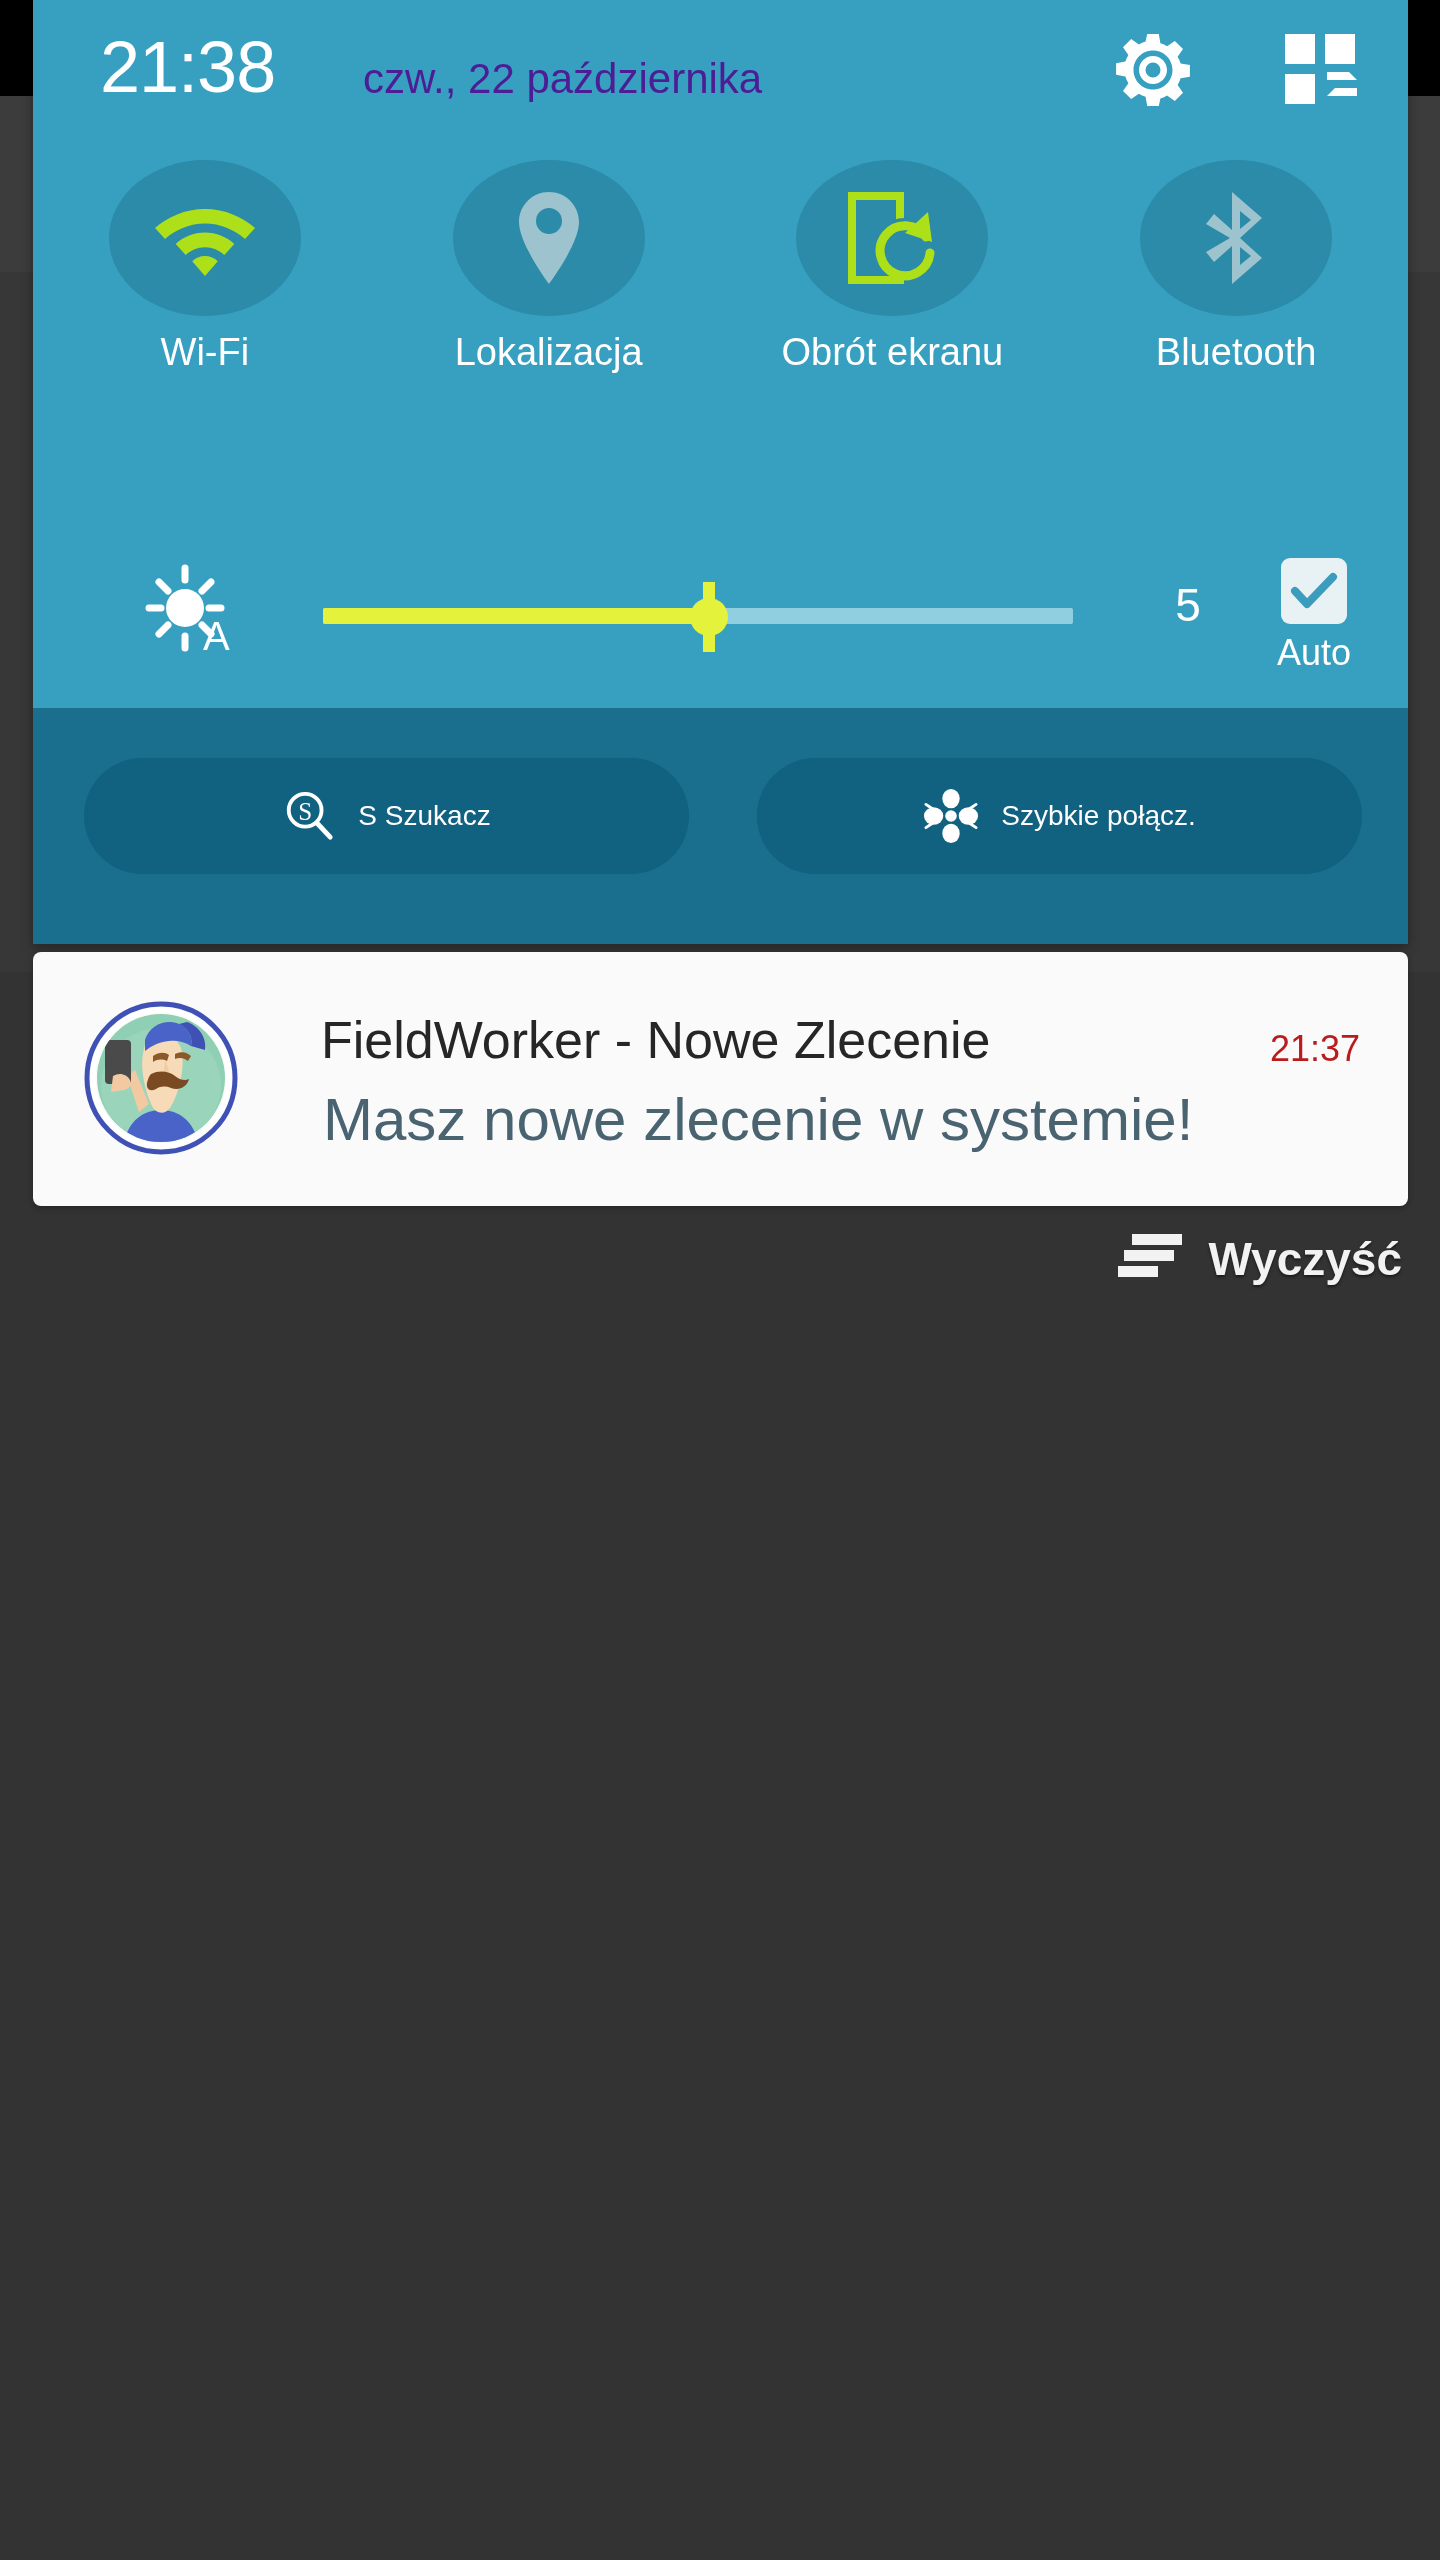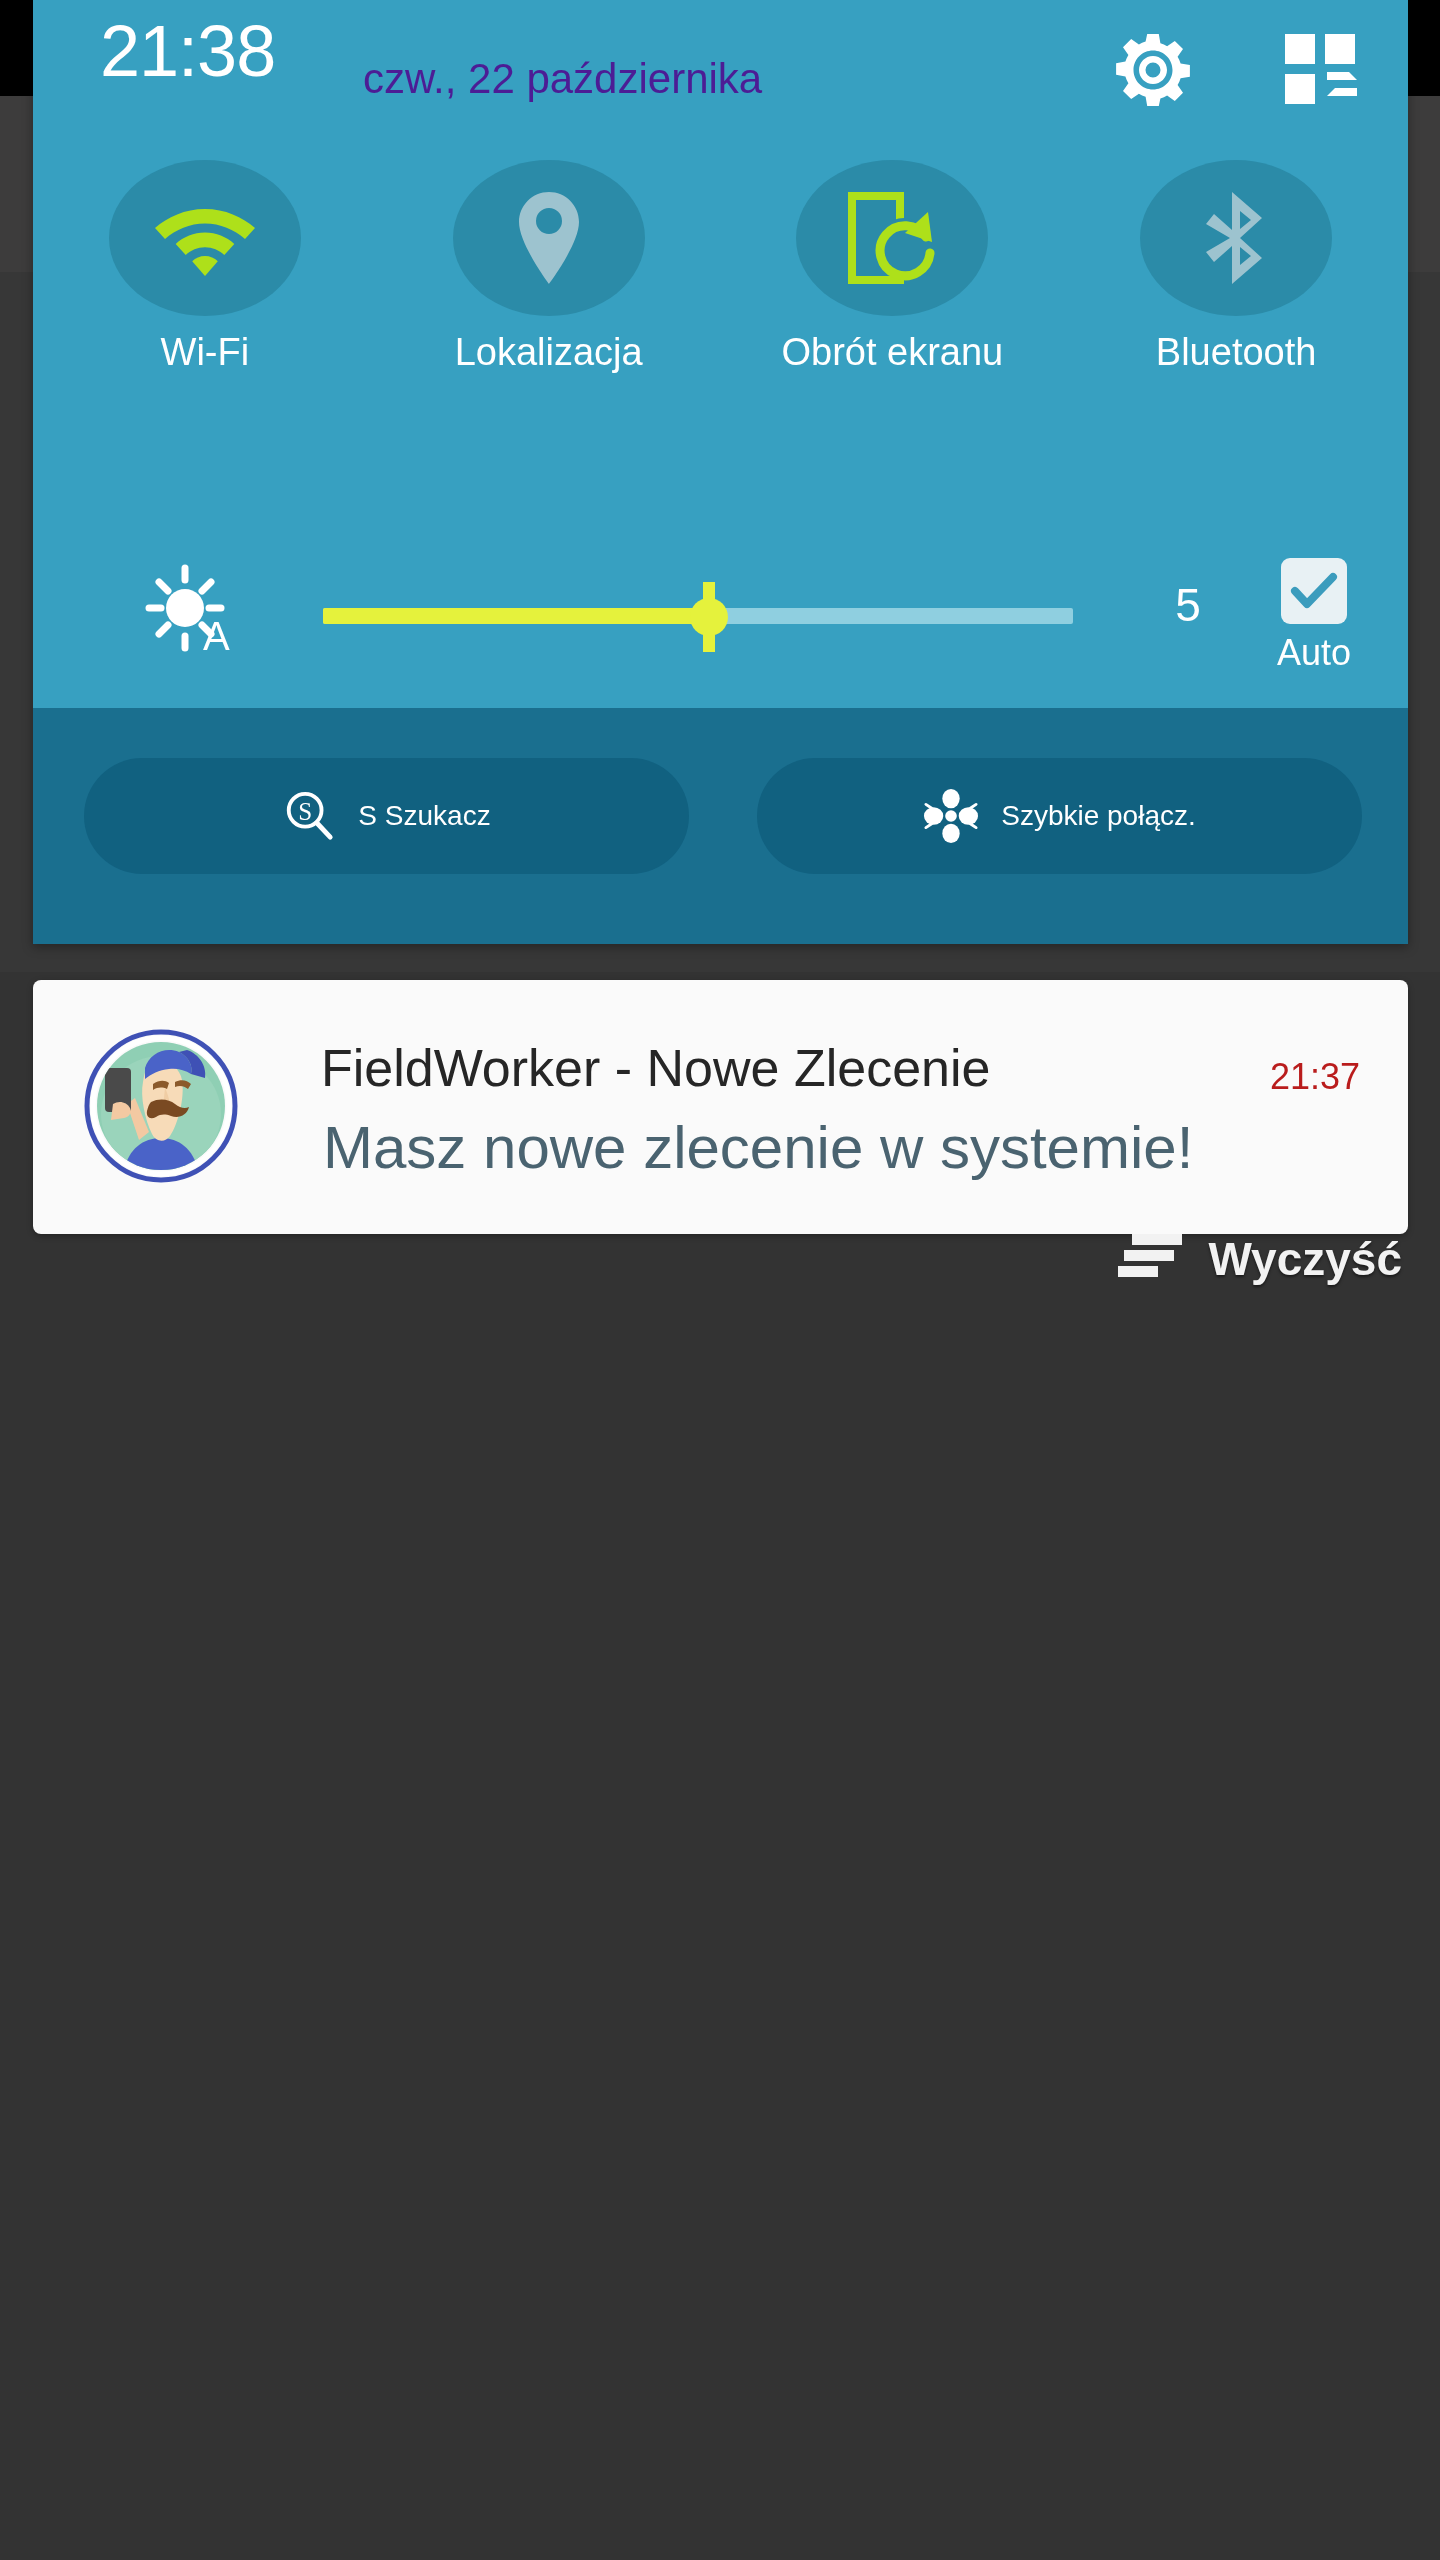--- a/index.html
+++ b/index.html
@@ -63,21 +63,21 @@
   
   #panel-header {
     position: absolute;
     left: 0; top: 0;
     width: 100%;
     height: 148px;
   }
   #clock {
     position: absolute;
     left: 67px;
-    top: 12px;
+    top: 28px;
     color: #ffffff;
     font-size: 72px;
     font-weight: 300;
     letter-spacing: -1px;
     line-height: 78px;
   }
   #date {
     position: absolute;
     left: 330px;
     top: 54px;
@@ -251,21 +251,20 @@
   
   #notification-card {
     position: absolute;
     left: 33px;
     top: 952px;
     width: 1375px;
     height: 254px;
     background: #fafafa;
     border-radius: 8px;
     box-shadow: 0 2px 6px rgba(0,0,0,0.3);
-    margin-top: 28px;
   }
   #notif-avatar {
     position: absolute;
     left: 50px;
     top: 48px;
     width: 156px;
     height: 156px;
   }
   #notif-title {
     position: absolute;

